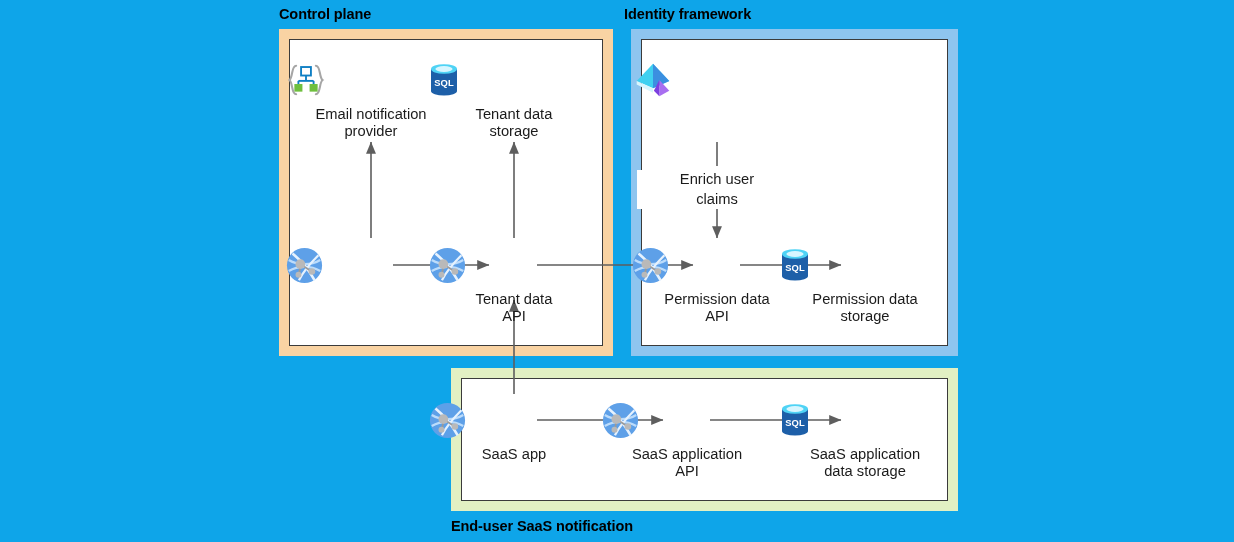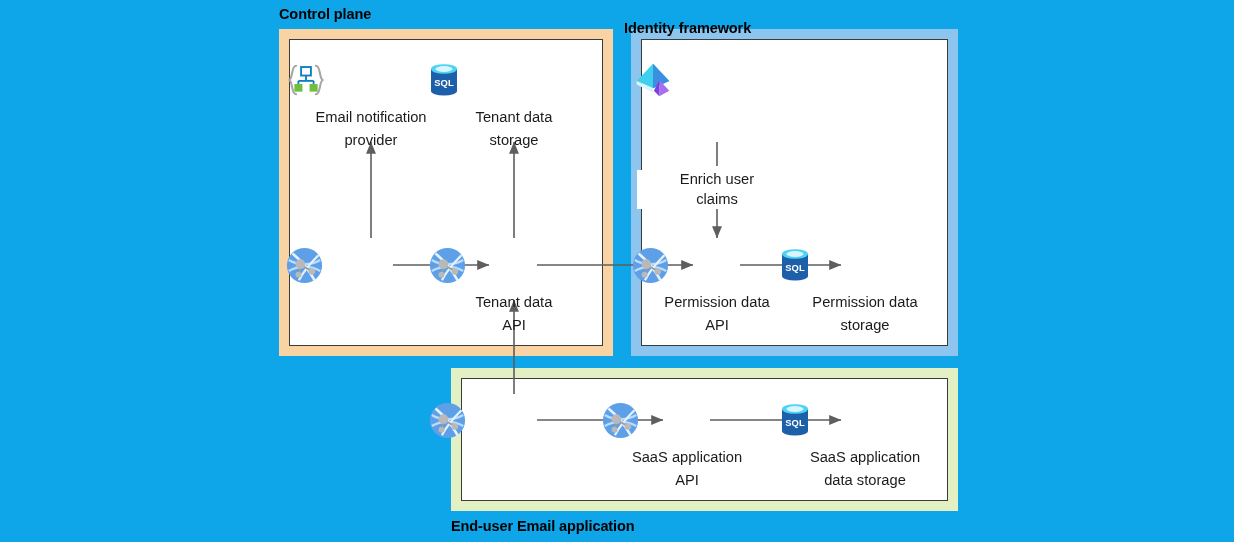--- a/index.html
+++ b/index.html
@@ -49,21 +49,21 @@
   }
   .node .icon-wrap {
     height: 44px;
     display: flex;
     align-items: center;
     justify-content: flex-start;
   }
   .node .label {
     margin-top: 4px;
     font-size: 14.7px;
-    line-height: 23px;
+    line-height: 17px;
     color: #1b1b1b;
     white-space: pre-line;
   }
 
   
   #edges {
     position: absolute;
     left: 0; top: 0;
     width: 1234px;
     height: 542px;
@@ -85,24 +85,24 @@
 <body>
 
 <div id="canvas">
 
   <div id="groups-layer">
       <div class="group-band" style="left: 279px; top: 29px; width: 334px; height: 327px; background: rgb(249, 211, 163);"></div>
       <div class="group-inner" style="left: 289px; top: 39px; width: 314px; height: 307px;"></div>
       <div class="group-title" style="left: 279px; top: 6px;">Control plane</div>
       <div class="group-band" style="left: 631px; top: 29px; width: 327px; height: 327px; background: rgb(142, 197, 239);"></div>
       <div class="group-inner" style="left: 641px; top: 39px; width: 307px; height: 307px;"></div>
-      <div class="group-title" style="left: 624px; top: 20px;">Identity framework</div>
+      <div class="group-title" style="left: 624px; top: 6px;">Identity framework</div>
       <div class="group-band" style="left: 451px; top: 368px; width: 507px; height: 143px; background: rgb(226, 240, 195);"></div>
       <div class="group-inner" style="left: 461px; top: 378px; width: 487px; height: 123px;"></div>
-      <div class="group-title" style="left: 451px; top: 518px;">End-user Email application</div>
+      <div class="group-title" style="left: 451px; top: 518px;">End-user SaaS notification</div>
     </div>
 
   <svg id="edges" xmlns="http://www.w3.org/2000/svg">
     <defs>
       <marker id="arrowhead" markerWidth="9" markerHeight="9" refX="7.4" refY="3.1" orient="auto" markerUnits="strokeWidth">
         <path d="M0,0 L7.6,3.1 L0,6.2 z" fill="#5e5e5e"></path>
       </marker>
     </defs>
 
     <line x1="371" y1="238" x2="371" y2="142" stroke="#5e5e5e" stroke-width="1.6" marker-end="url(#arrowhead)"></line>
@@ -243,20 +243,21 @@
       <path d="M3 26 C13 20 27 20 37 26" stroke="#bcdcfb" stroke-width="2.6" fill="none"></path>
       <path d="M7 7 C18 16 26 27 31 36" stroke="#e6f2fe" stroke-width="2.8" fill="none"></path>
       <path d="M14 36 C19 26 28 16 35 9" stroke="#e6f2fe" stroke-width="2.4" fill="none"></path>
       <line x1="16" y1="19" x2="27" y2="26" stroke="#9a9a9a" stroke-width="2"></line>
       <line x1="16" y1="19" x2="14" y2="29" stroke="#9a9a9a" stroke-width="2"></line>
       <circle cx="15.5" cy="18.5" r="5.3" fill="#b9b9b9"></circle>
       <circle cx="28" cy="26.5" r="3.6" fill="#b9b9b9"></circle>
       <circle cx="13.5" cy="30" r="3.2" fill="#b9b9b9"></circle>
     </svg>
         </div>
+        <div class="label">SaaS app</div>
       </div>
       <div class="node" style="left: 687px; top: 398px;">
         <div class="icon-wrap">
           <svg width="37" height="37" viewBox="0 0 40 40">
       <circle cx="20" cy="20" r="19" fill="#5ea0e8"></circle>
       <path d="M3 14 C13 20 27 20 37 14" stroke="#bcdcfb" stroke-width="2.6" fill="none"></path>
       <path d="M3 26 C13 20 27 20 37 26" stroke="#bcdcfb" stroke-width="2.6" fill="none"></path>
       <path d="M7 7 C18 16 26 27 31 36" stroke="#e6f2fe" stroke-width="2.8" fill="none"></path>
       <path d="M14 36 C19 26 28 16 35 9" stroke="#e6f2fe" stroke-width="2.4" fill="none"></path>
       <line x1="16" y1="19" x2="27" y2="26" stroke="#9a9a9a" stroke-width="2"></line>

